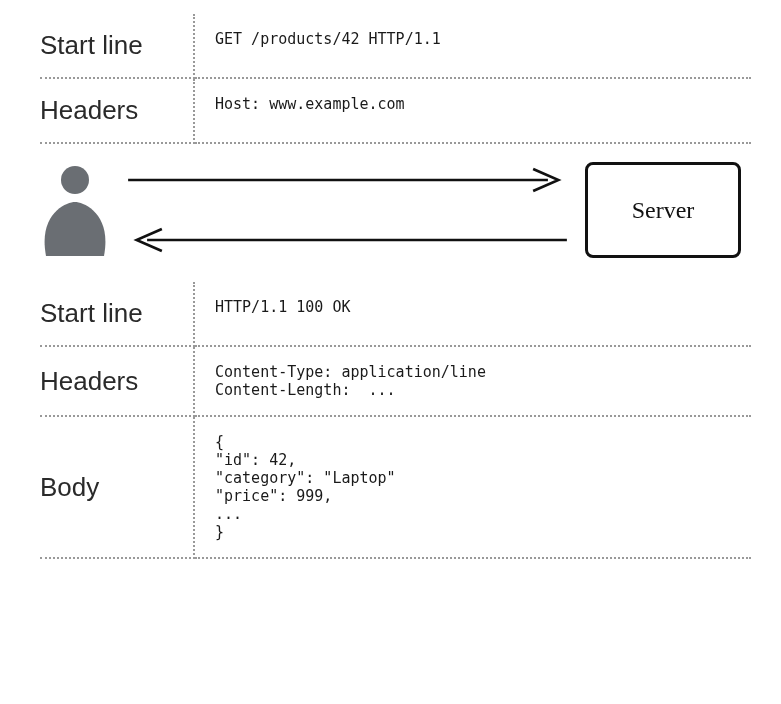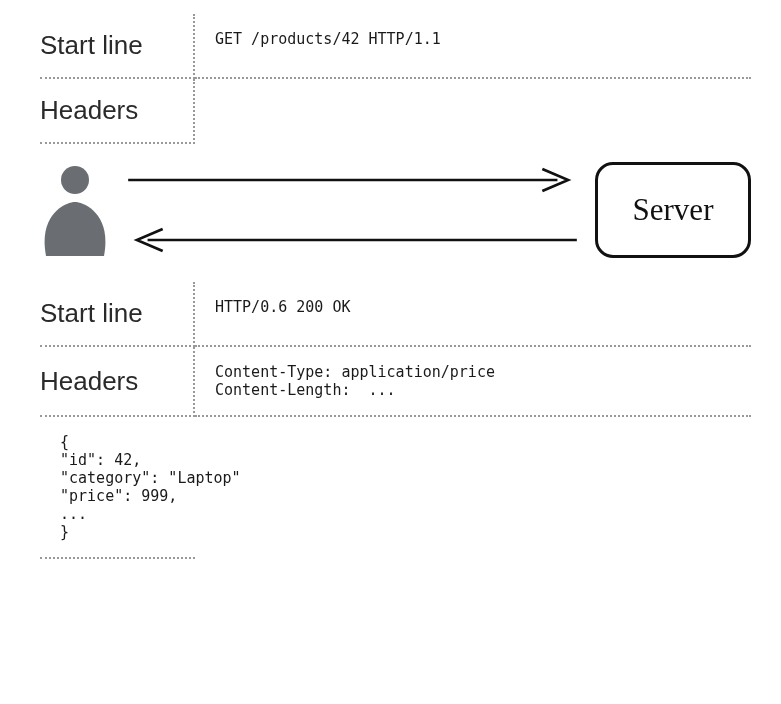--- a/index.html
+++ b/index.html
@@ -33,34 +33,36 @@
   .dash-bottom{border-bottom:2px dotted #999;}
   .mid{
     display:flex;align-items:center;
     margin:18px 0 24px 0;
     gap:8px;
   }
   .arrows{flex:1;display:flex;flex-direction:column;gap:34px;padding:0 8px;}
   .server-box{
     width:150px;height:90px;
     border:3px solid #111;
-    border-radius:18px;
+    border-radius:8px;
     display:flex;align-items:center;justify-content:center;
     font-family:"Comic Sans MS","Segoe Script",cursive;
-    font-size:31px;color:#111;
+    font-size:24px;color:#111;
+    margin-right:10px;
   }
   svg{display:block;}
 </style>
 </head>
 <body>
 
 <div class="tbl">
   <div class="label dash-bottom">Start line</div>
   <div class="val dash-bottom">GET /products/42 HTTP/1.1</div>
   <div class="label dash-bottom">Headers</div>
+  <div class="val dash-bottom">Host: www.example.com</div>
 </div>
 
 <div class="mid">
 
   <svg width="70" height="96" viewBox="0 0 70 96">
     <circle cx="35" cy="18" r="14" fill="#6a6e73"></circle>
     <path d="M6 94 C -2 52 26 40 35 40 C 44 40 72 52 64 94 Z" fill="#6a6e73"></path>
   </svg>
 
   <div class="arrows">
@@ -76,23 +78,24 @@
     </svg>
   </div>
 
   <div class="server-box">
     <span>Server</span>
   </div>
 </div>
 
 <div class="tbl">
   <div class="label dash-bottom">Start line</div>
-  <div class="val dash-bottom">HTTP/0.6 200 OK</div>
+  <div class="val dash-bottom">HTTP/1.1 100 OK</div>
   <div class="label dash-bottom">Headers</div>
-  <div class="val dash-bottom">Content-Type: application/price
+  <div class="val dash-bottom">Content-Type: application/line
 Content-Length:  ...</div>
+  <div class="label dash-bottom">Body</div>
   <div class="val dash-bottom">{
 "id": 42,
 "category": "Laptop"
 "price": 999,
 ...
 }</div>
 </div>
 
 </body></html>

